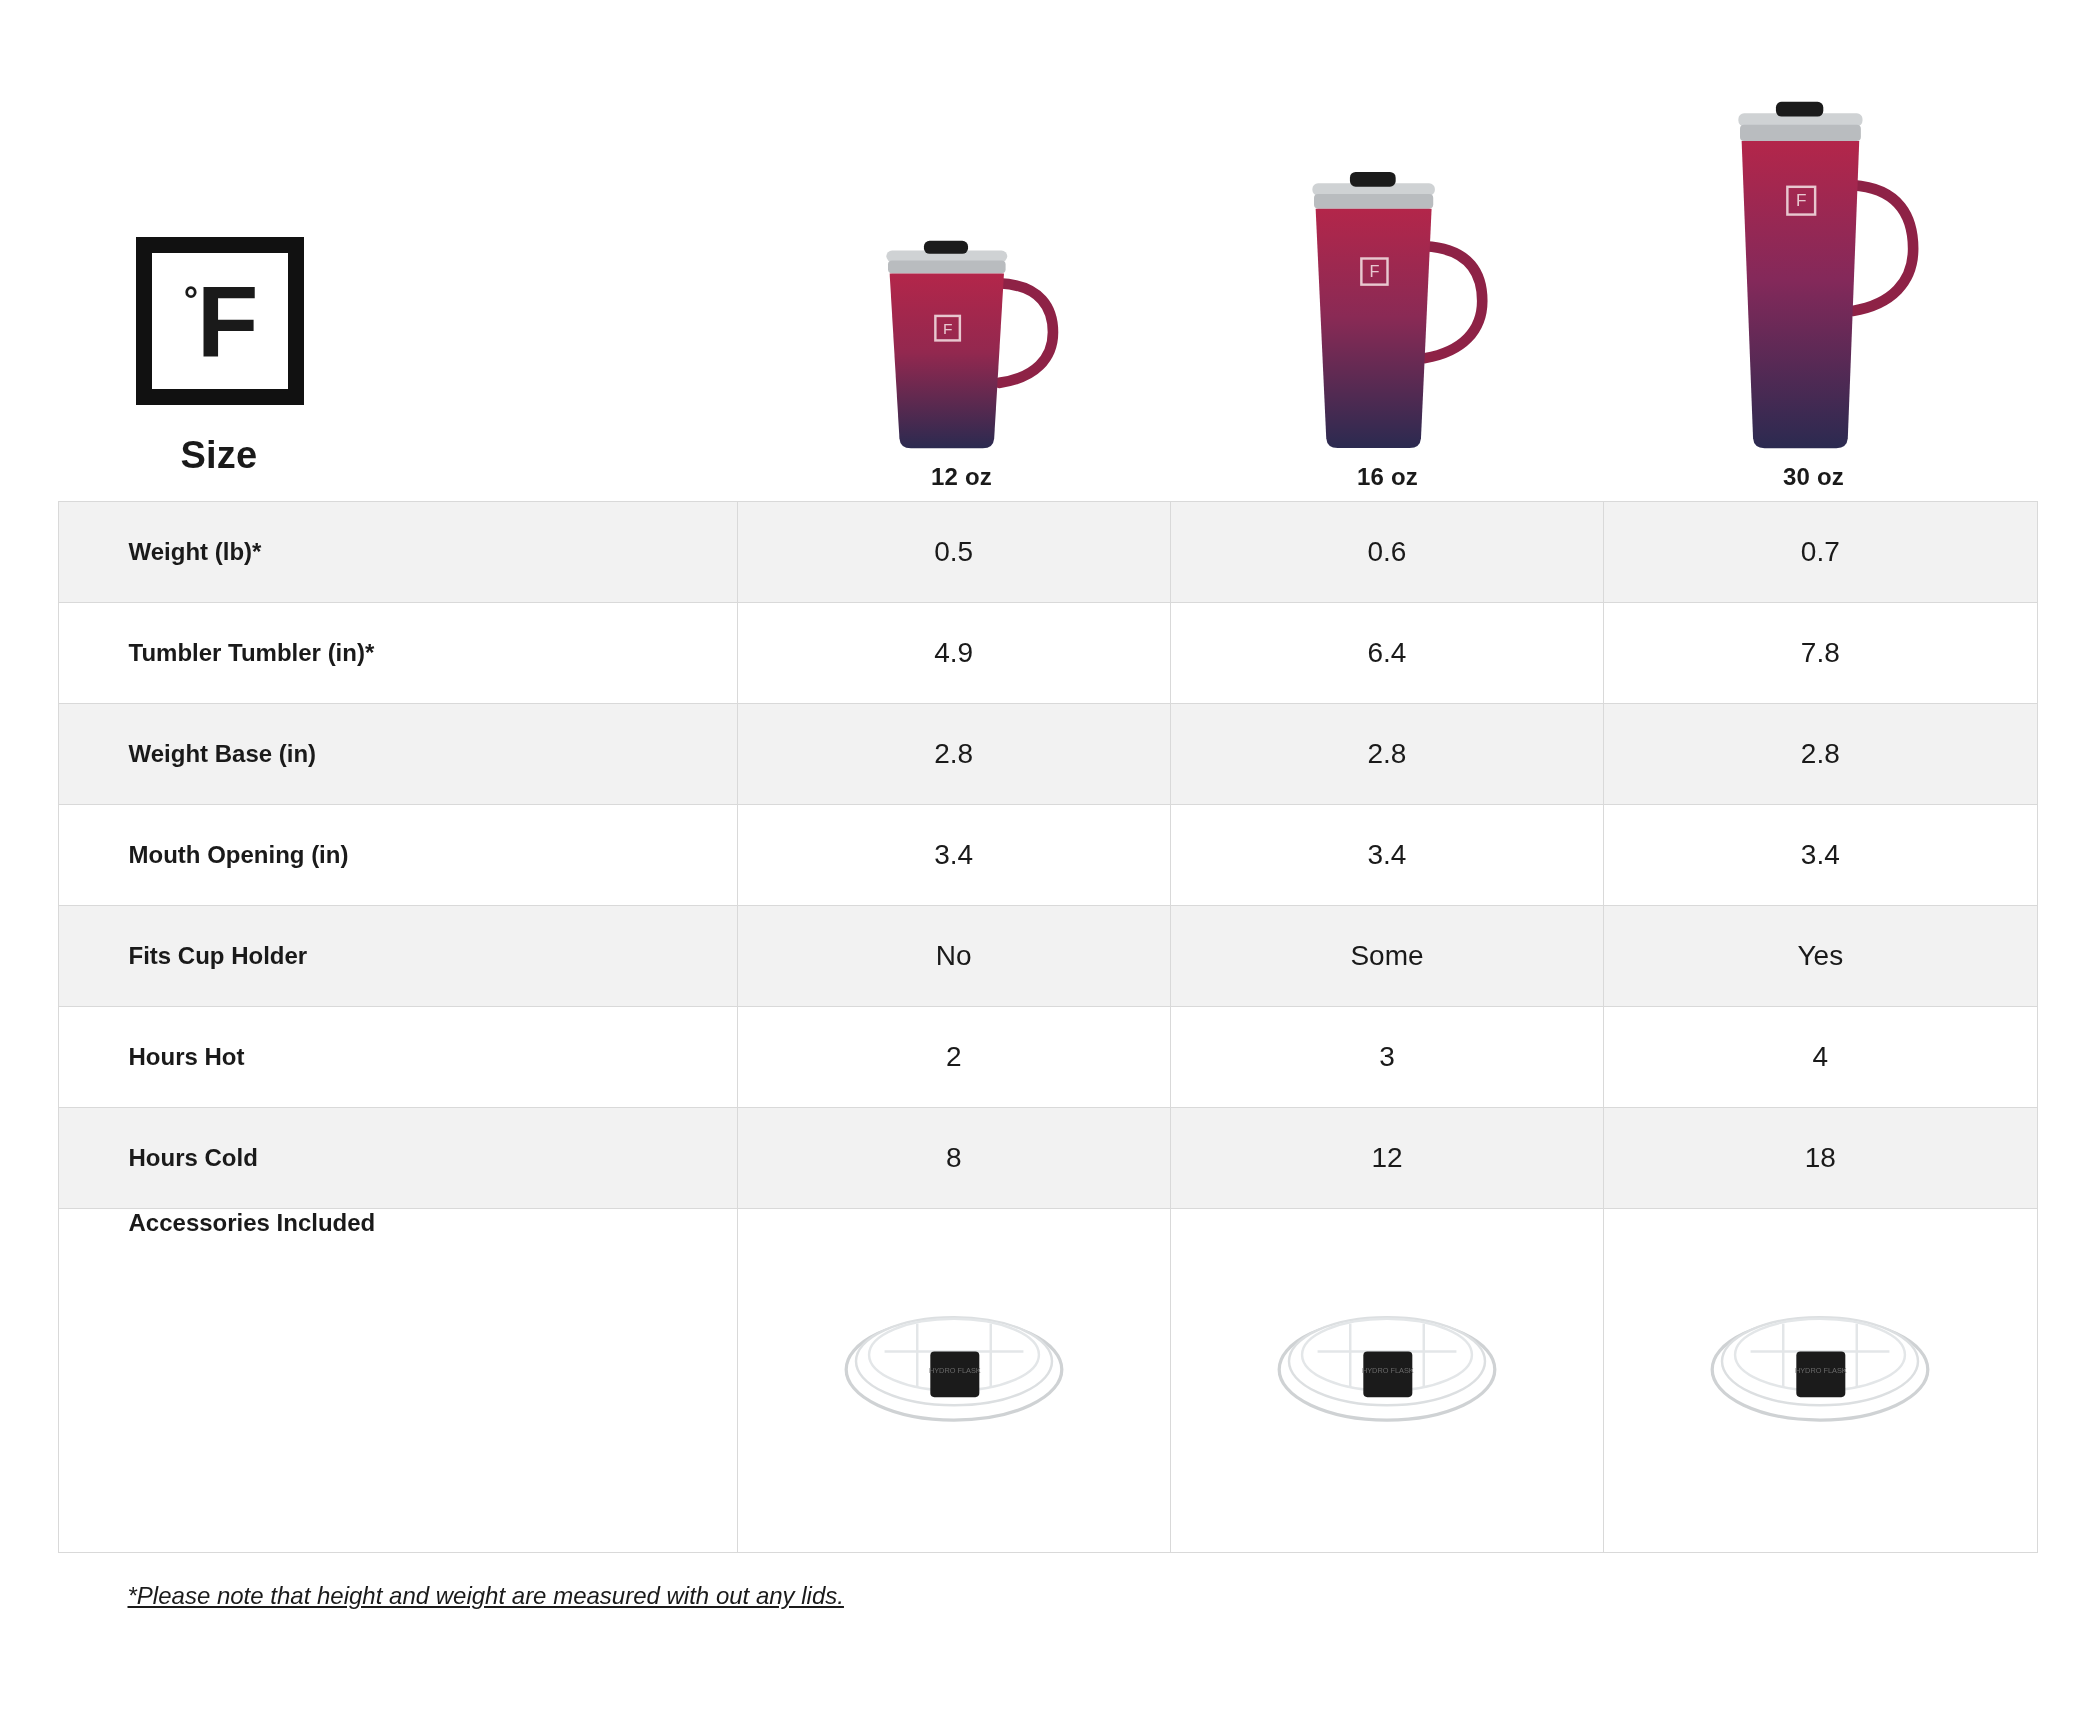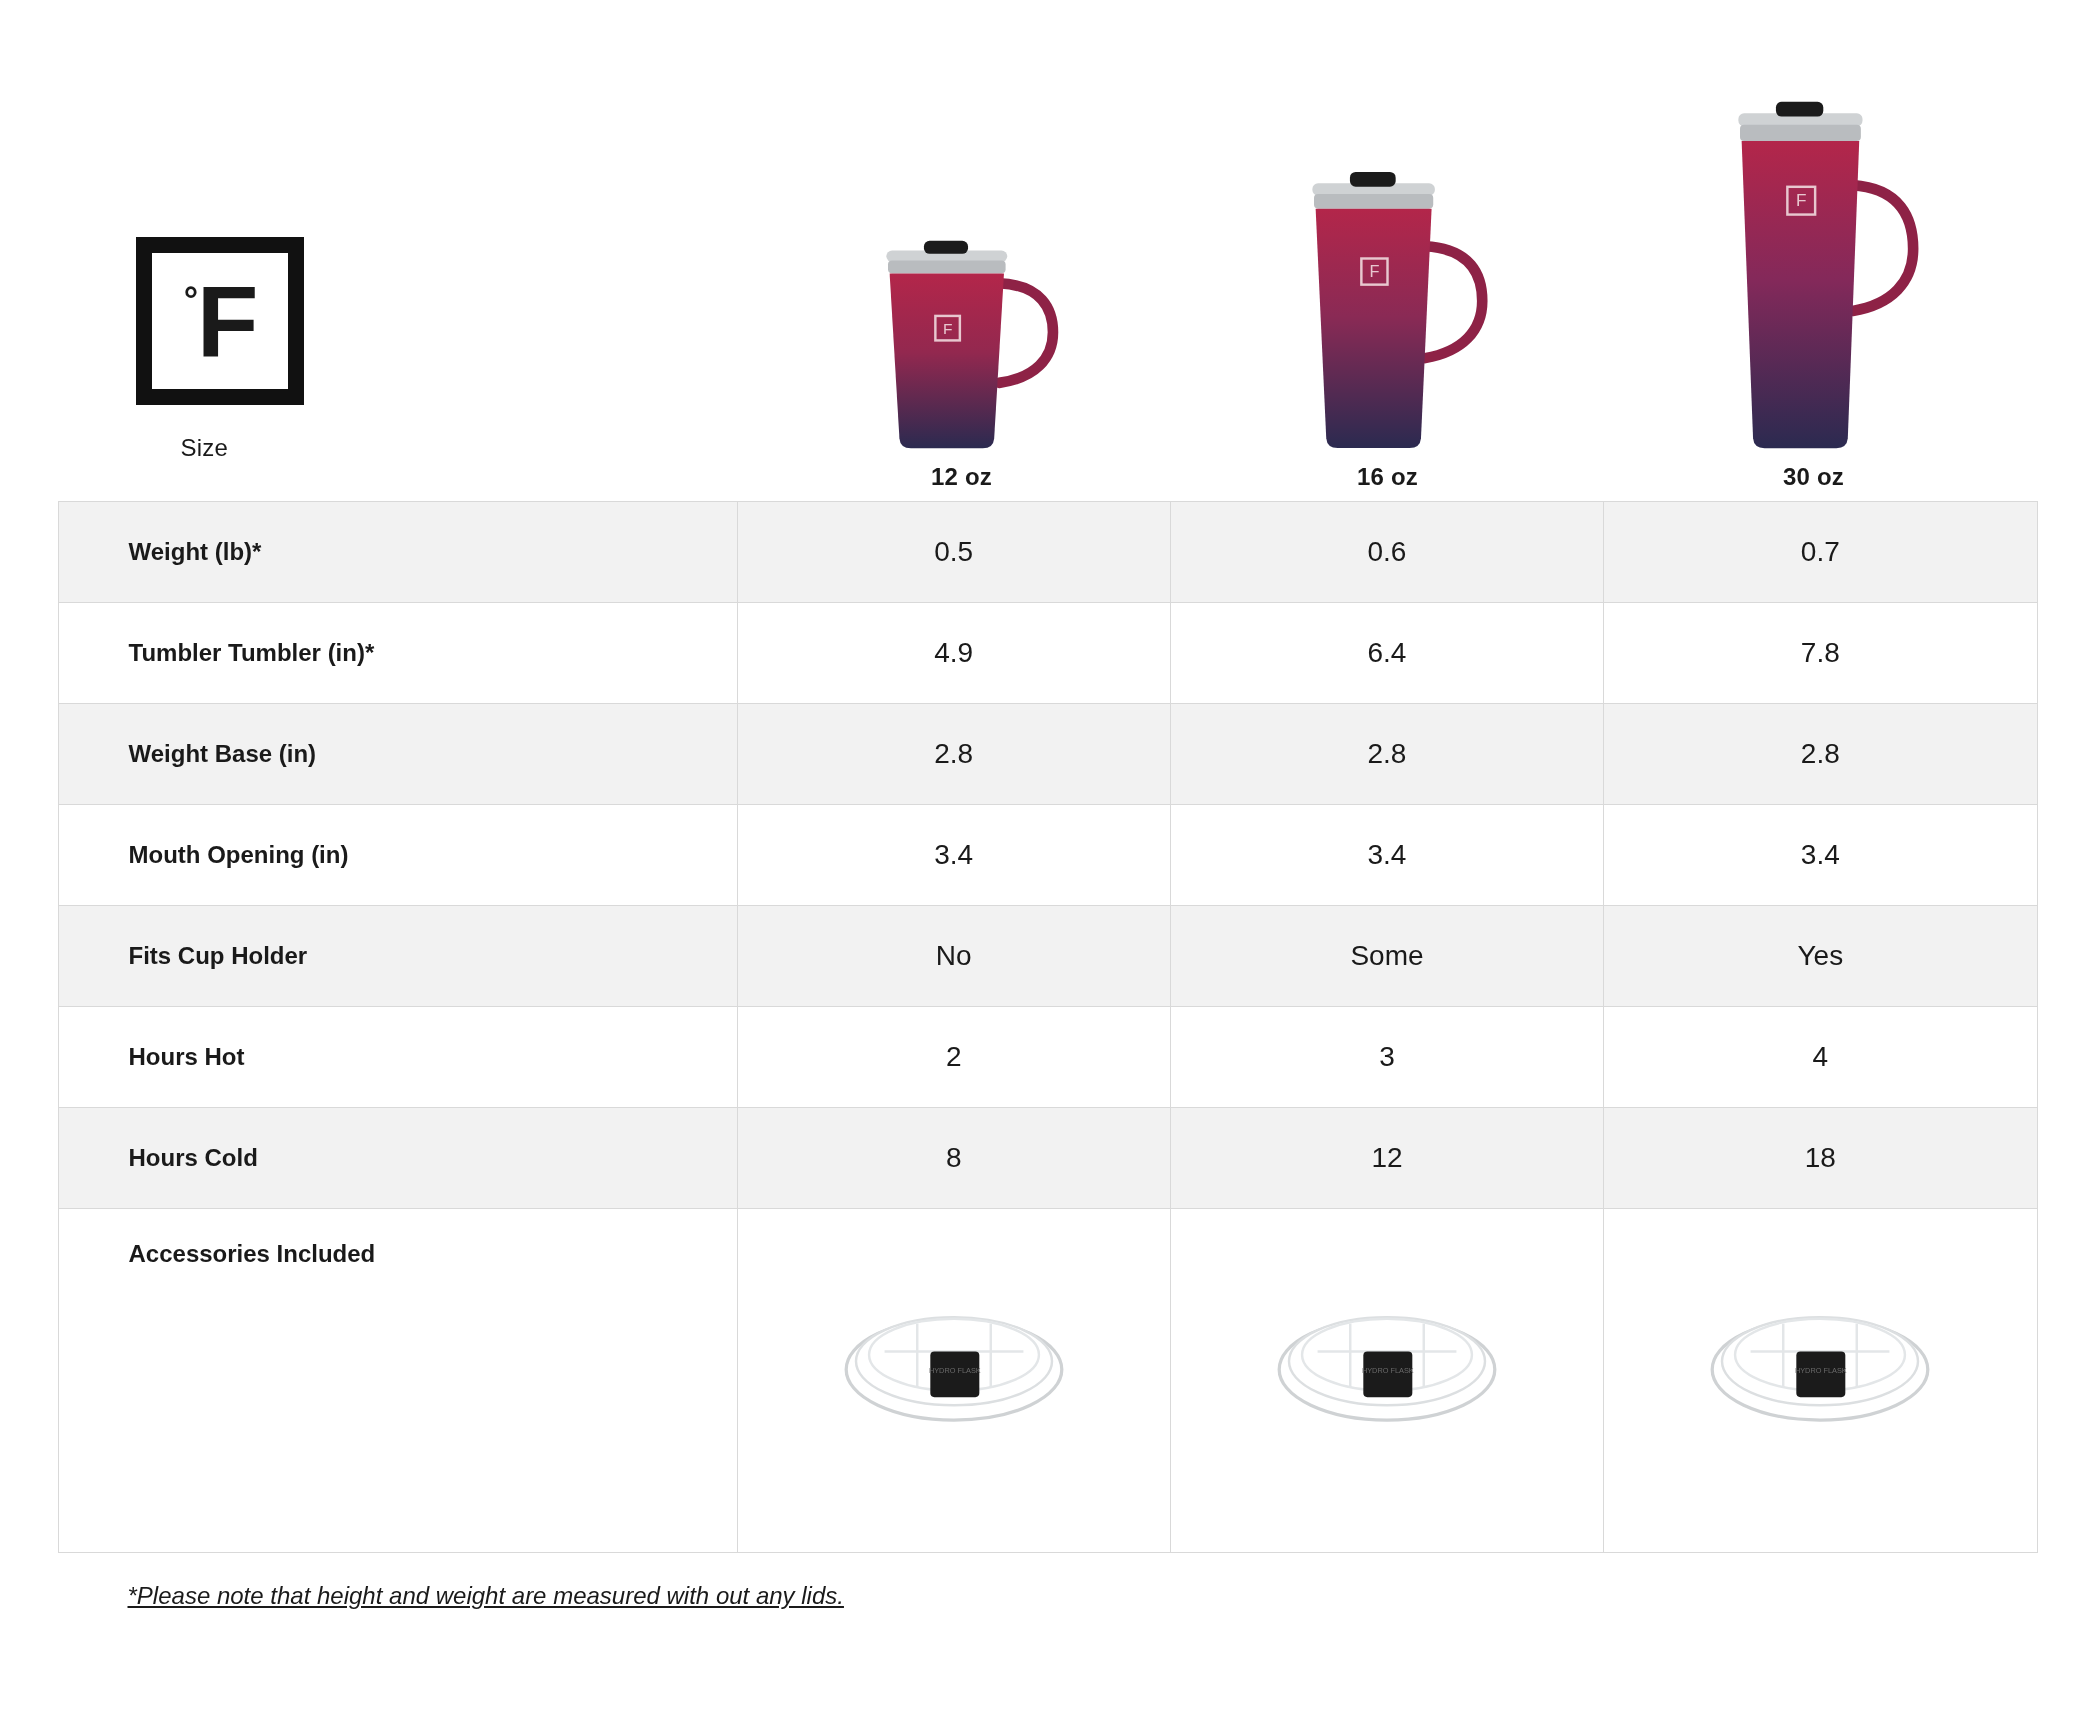--- a/index.html
+++ b/index.html
@@ -57,22 +57,22 @@
     font-size: 101px;
     font-weight: bold;
     line-height: 1;
     letter-spacing: -1.6px;
   }
 
   .size-word {
     position: absolute;
     left: 123px;
     top: 434px;
-    font-size: 24px;
-    font-weight: normal;
+    font-size: 38px;
+    font-weight: bold;
     letter-spacing: 0.2px;
   }
 
   
   .prod-col {
     position: absolute;
     bottom: 0;
     width: 426px;
     text-align: center;
   }
@@ -116,21 +116,20 @@
     width: 679px;
   }
   table.spec tr.shaded td { background: #f2f2f2; }
   table.spec tr.plain td { background: #ffffff; }
 
   table.spec tr.acc td {
     height: 344px;
     vertical-align: top;
   }
   table.spec tr.acc td.rowlabel {
-    padding-top: 31px;
   }
   .lid-cell-inner {
     display: flex;
     align-items: center;
     justify-content: center;
     height: 311px;
   }
 
   .footnote {
     width: 1980px;

